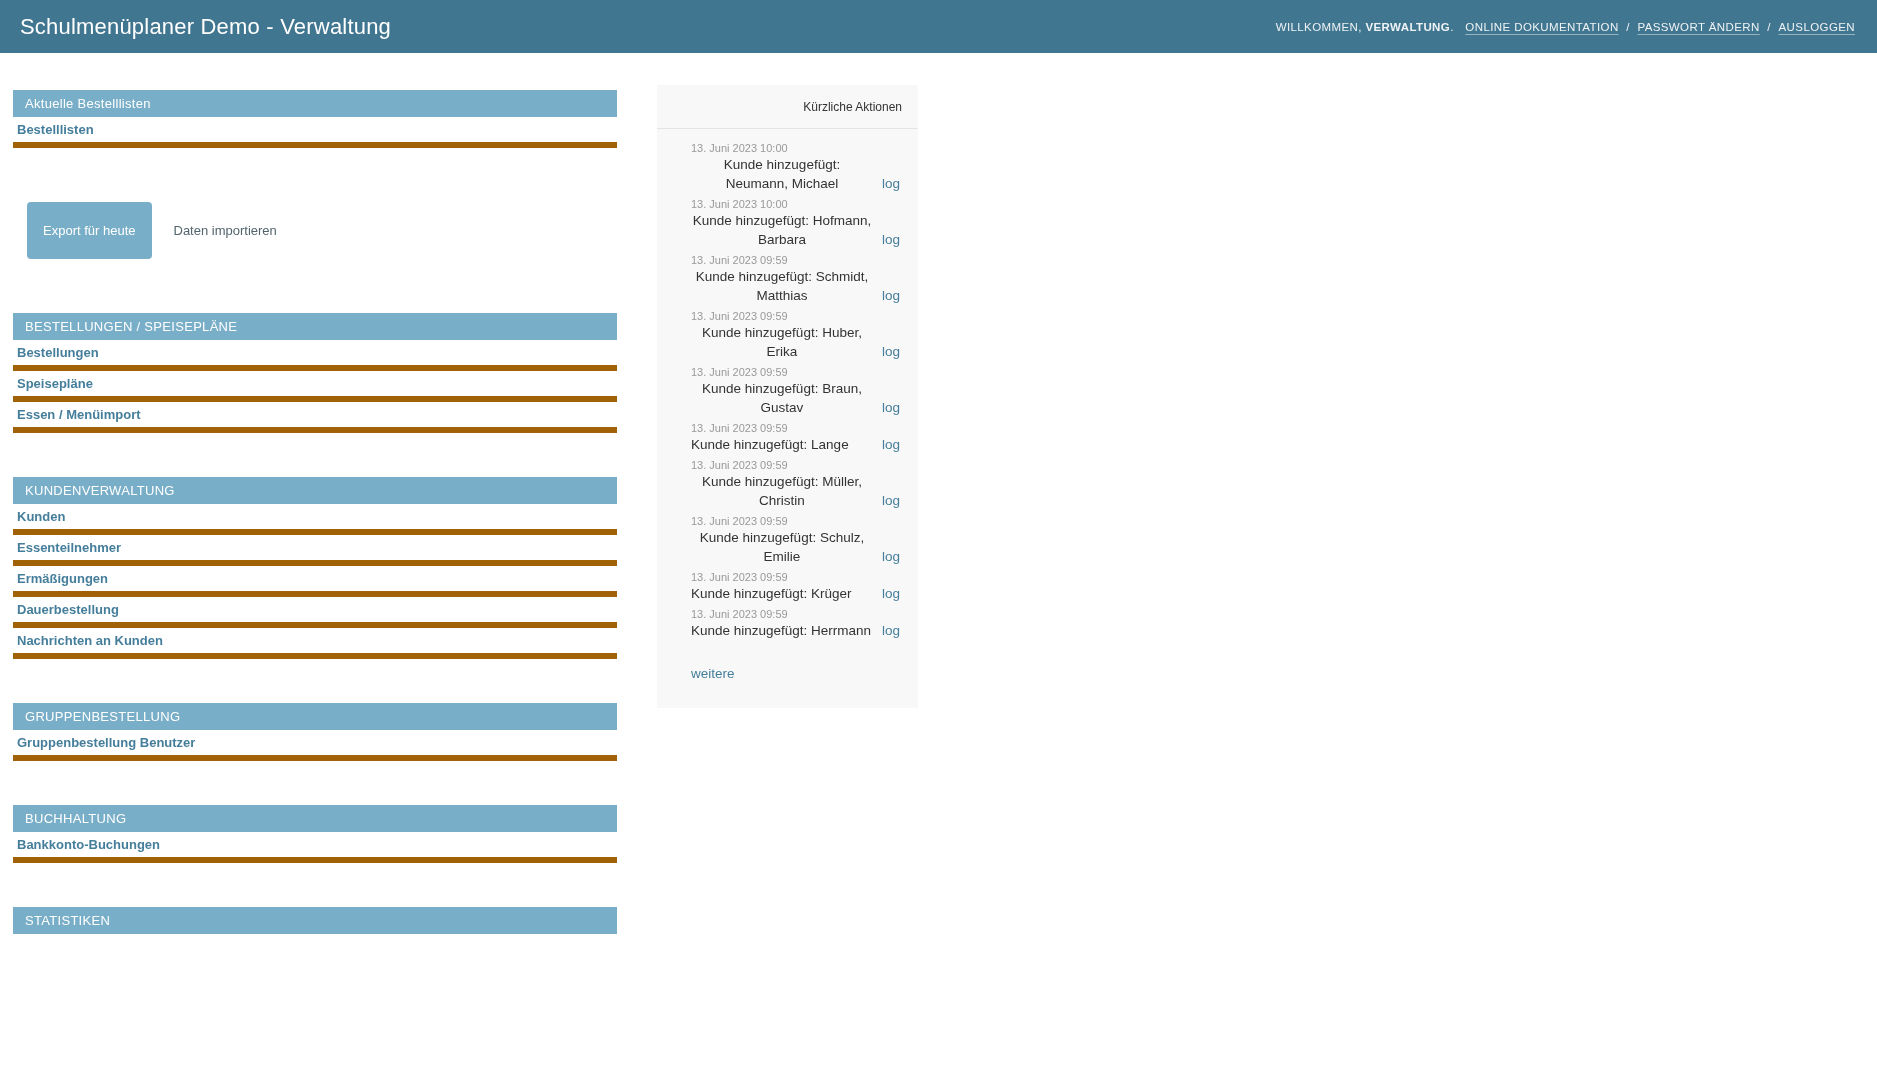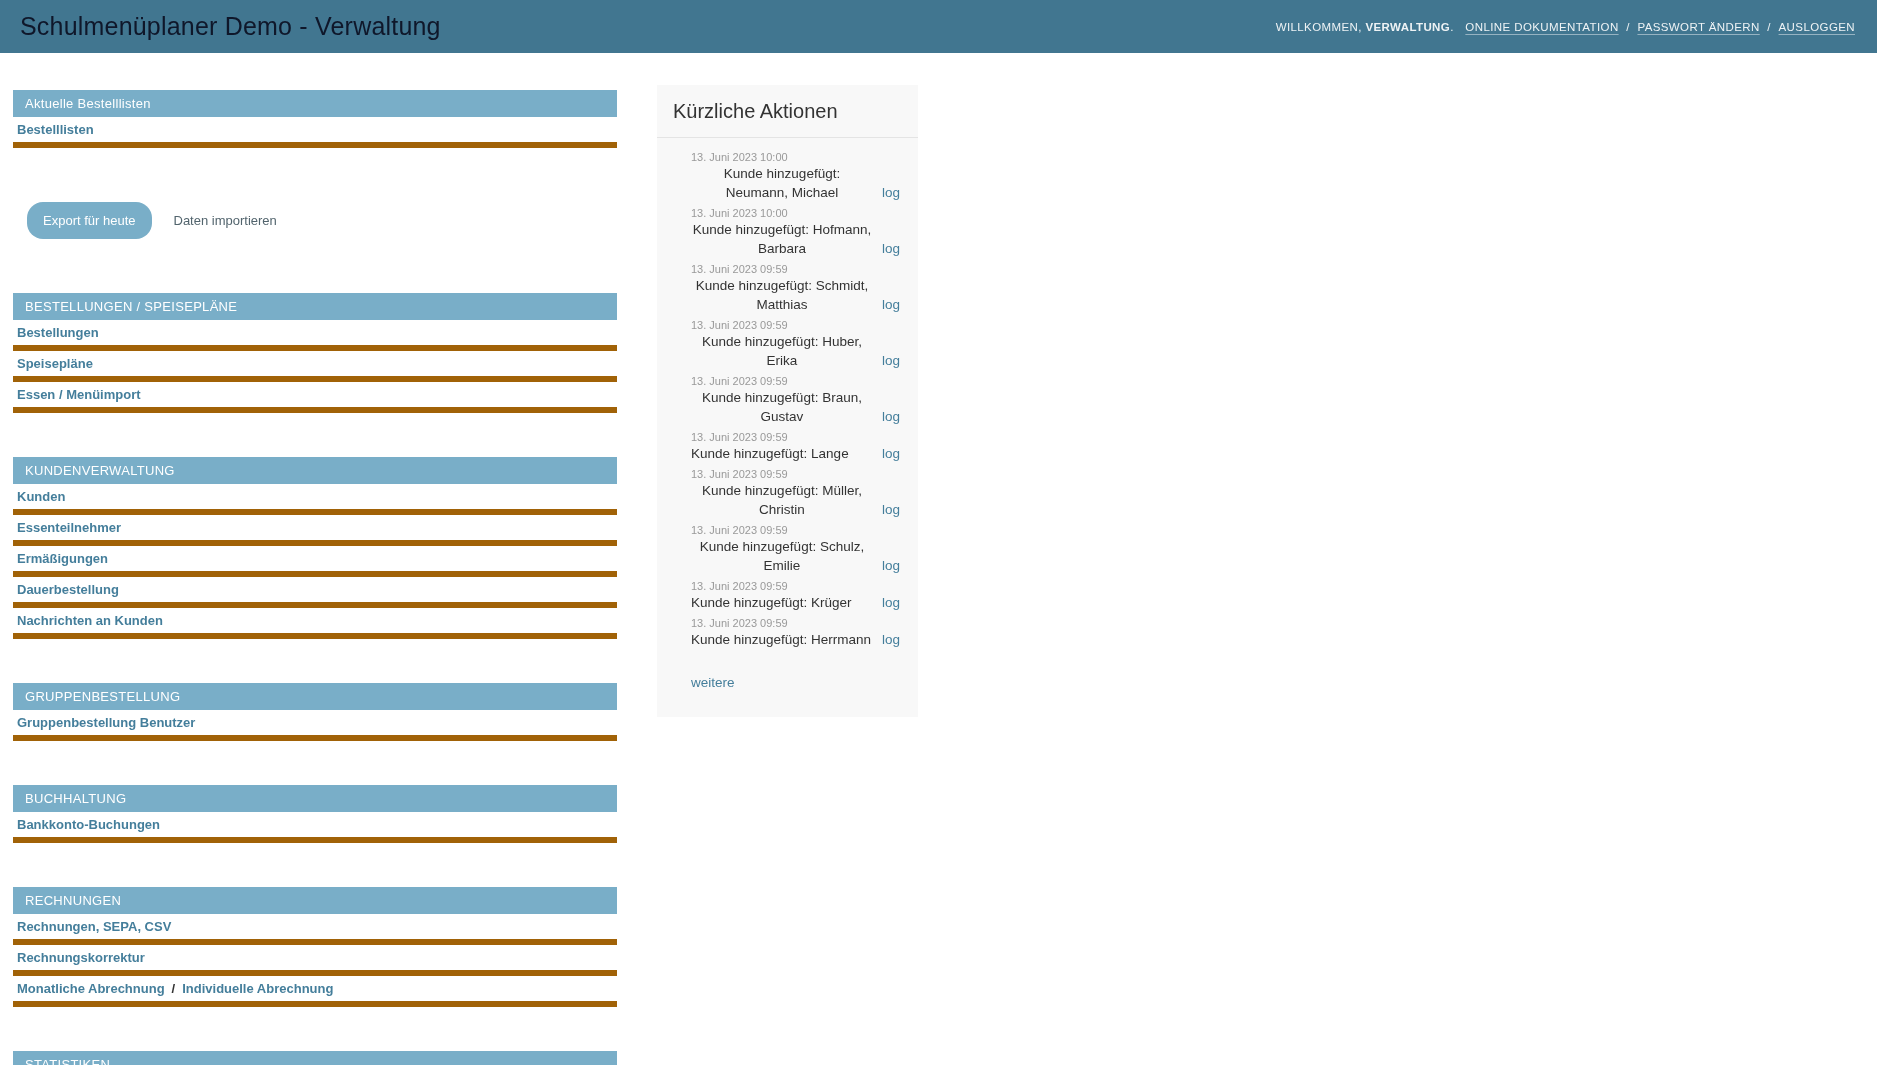--- a/index.html
+++ b/index.html
@@ -5,21 +5,21 @@
   * { box-sizing: border-box; margin: 0; padding: 0; }
   html,body { width: 1877px; height: 1065px; overflow: hidden; background: #fff; }
   body { font-family: "Liberation Sans", "DejaVu Sans", sans-serif; color: #333; }
 
   
   #branding-bar {
     height: 53px; background: #417690; display: flex;
     align-items: center; justify-content: space-between;
     padding: 0 22px 0 20px;
   }
-  #site-title { color: #0f172a; font-size: 25px; font-weight: 400; letter-spacing: .2px; }
+  #site-title { color: #ffffff; font-size: 22px; font-weight: 400; letter-spacing: .2px; }
   #user-tools { color: #eef3f5; font-size: 11.5px; letter-spacing: .4px; white-space: nowrap; }
   #user-tools .username { font-weight: bold; text-align: right; }
   #user-tools a {
     color: #eef3f5; text-decoration: underline;
     text-decoration-color: rgba(255,255,255,.45); text-underline-offset: 3px;
   }
   #user-tools .sep { margin: 0 4px; }
 
   
   #content { display: flex; align-items: flex-start; padding: 37px 0 0 13px; }
@@ -33,31 +33,31 @@
     padding: 6px 12px; letter-spacing: .3px;
   }
   .module .row {
     padding: 5px 4px; border-bottom: 6px solid #a16207;
     font-size: 13px; line-height: 15px; font-weight: bold;
   }
   .module .row a { color: #447e9b; text-decoration: none; font-weight: bold; }
   .module .row .slash-sep { color: #333; margin: 0 7px; }
   .export-body { padding: 10px 0 10px 14px; }
   .export-btn {
-    background: #79aec8; color: #fff; border: none; border-radius: 16px;
-    padding: 11px 16px; font-size: 13px; font-family: inherit; cursor: pointer; text-align: right;
+    background: #79aec8; color: #fff; border: none; border-radius: 4px;
+    padding: 21px 16px; font-size: 13px; font-family: inherit; cursor: pointer; text-align: right;
   }
   .import-link { color: #52646d; font-size: 13px; text-decoration: none; margin-left: 22px; }
 
   
   #recent-panel { background: #f8f8f8; }
   #recent-header {
     padding: 15px 16px 14px 16px; border-bottom: 1px solid #e4e4e4;
   }
-  #recent-title { font-size: 20px; font-weight: 400; color: #333; }
+  #recent-title { font-size: 12px; font-weight: 400; color: #333; text-align: right; }
   #action-list { padding: 8px 18px 26px 34px; }
   .action-entry { margin-top: 4px; }
   .action-time { font-size: 11px; color: #999; line-height: 14px; }
   .action-line { display: flex; justify-content: space-between; align-items: flex-end; gap: 9px; text-align: center; }
   .action-text { font-size: 13.5px; color: #333; line-height: 19px; }
   .log-link { color: #447e9b; font-size: 13.5px; text-decoration: none; line-height: 19px; }
   .more-link {
     display: inline-block; margin: 26px 0 0 0;
     color: #447e9b; font-size: 13.5px; text-decoration: none;
   }
@@ -97,26 +97,20 @@
         <div class="row"><a href="#">Dauerbestellung</a></div>
         <div class="row"><a href="#">Nachrichten an Kunden</a></div>
       </div>
       <div class="module">
         <div class="caption">GRUPPENBESTELLUNG</div>
         <div class="row"><a href="#">Gruppenbestellung Benutzer</a></div>
       </div>
       <div class="module">
         <div class="caption">BUCHHALTUNG</div>
         <div class="row"><a href="#">Bankkonto-Buchungen</a></div>
-      </div>
-      <div class="module">
-        <div class="caption">RECHNUNGEN</div>
-        <div class="row"><a href="#">Rechnungen, SEPA, CSV</a></div>
-        <div class="row"><a href="#">Rechnungskorrektur</a></div>
-        <div class="row"><a href="#">Monatliche Abrechnung</a><span class="slash-sep">/</span><a href="#">Individuelle Abrechnung</a></div>
       </div>
       <div class="module">
         <div class="caption">STATISTIKEN</div>
       </div>
     </aside>
 
   <section id="recent-panel">
     <div id="recent-header">
       <h2 id="recent-title">Kürzliche Aktionen</h2>
     </div>

